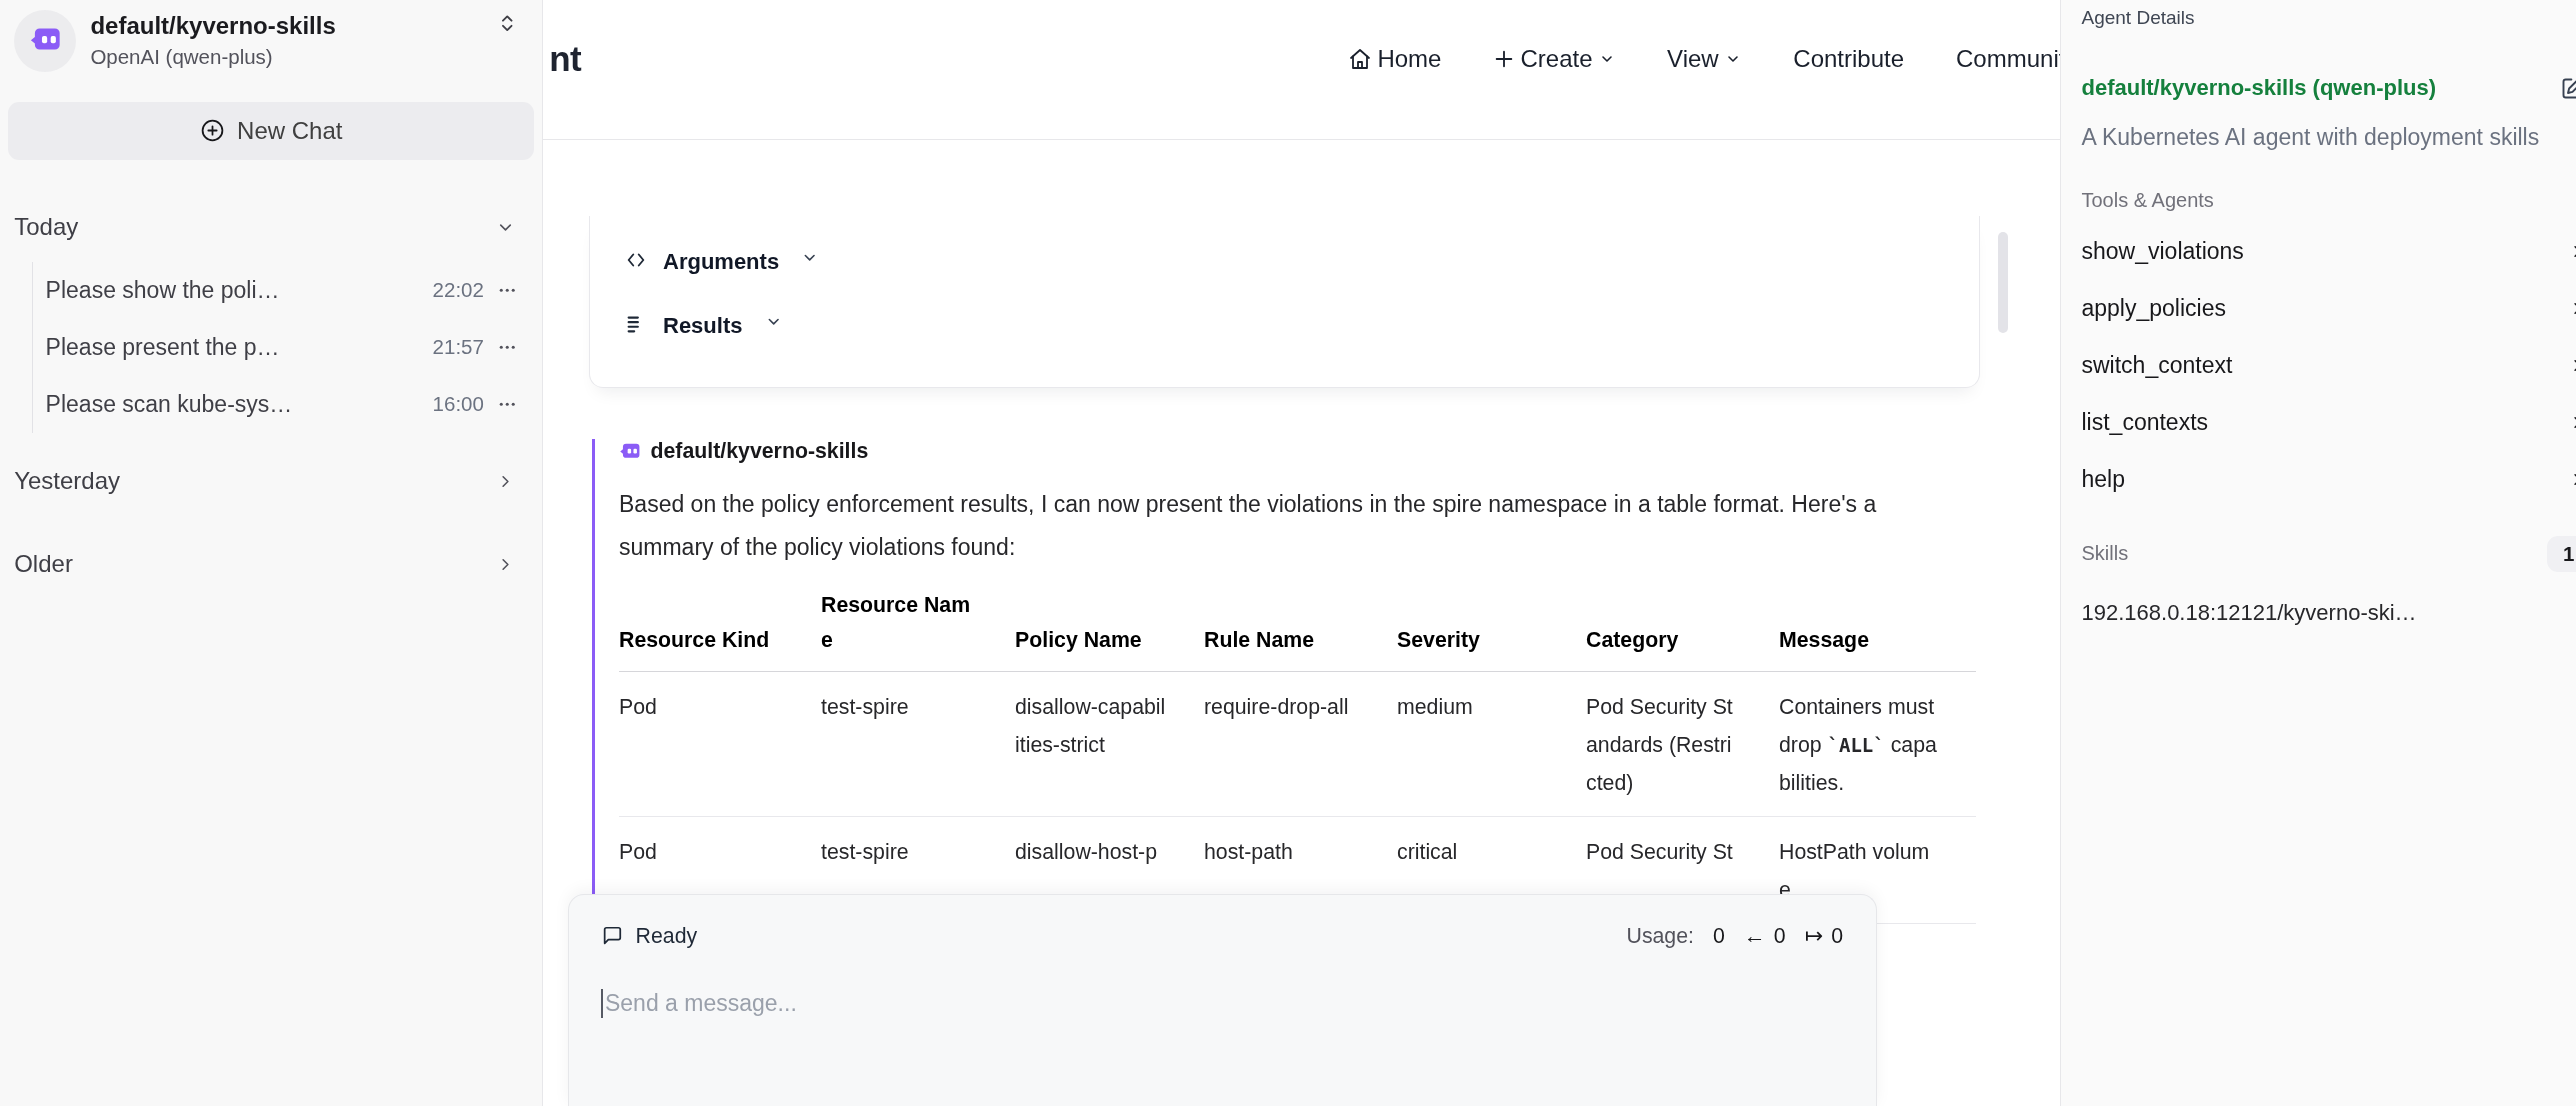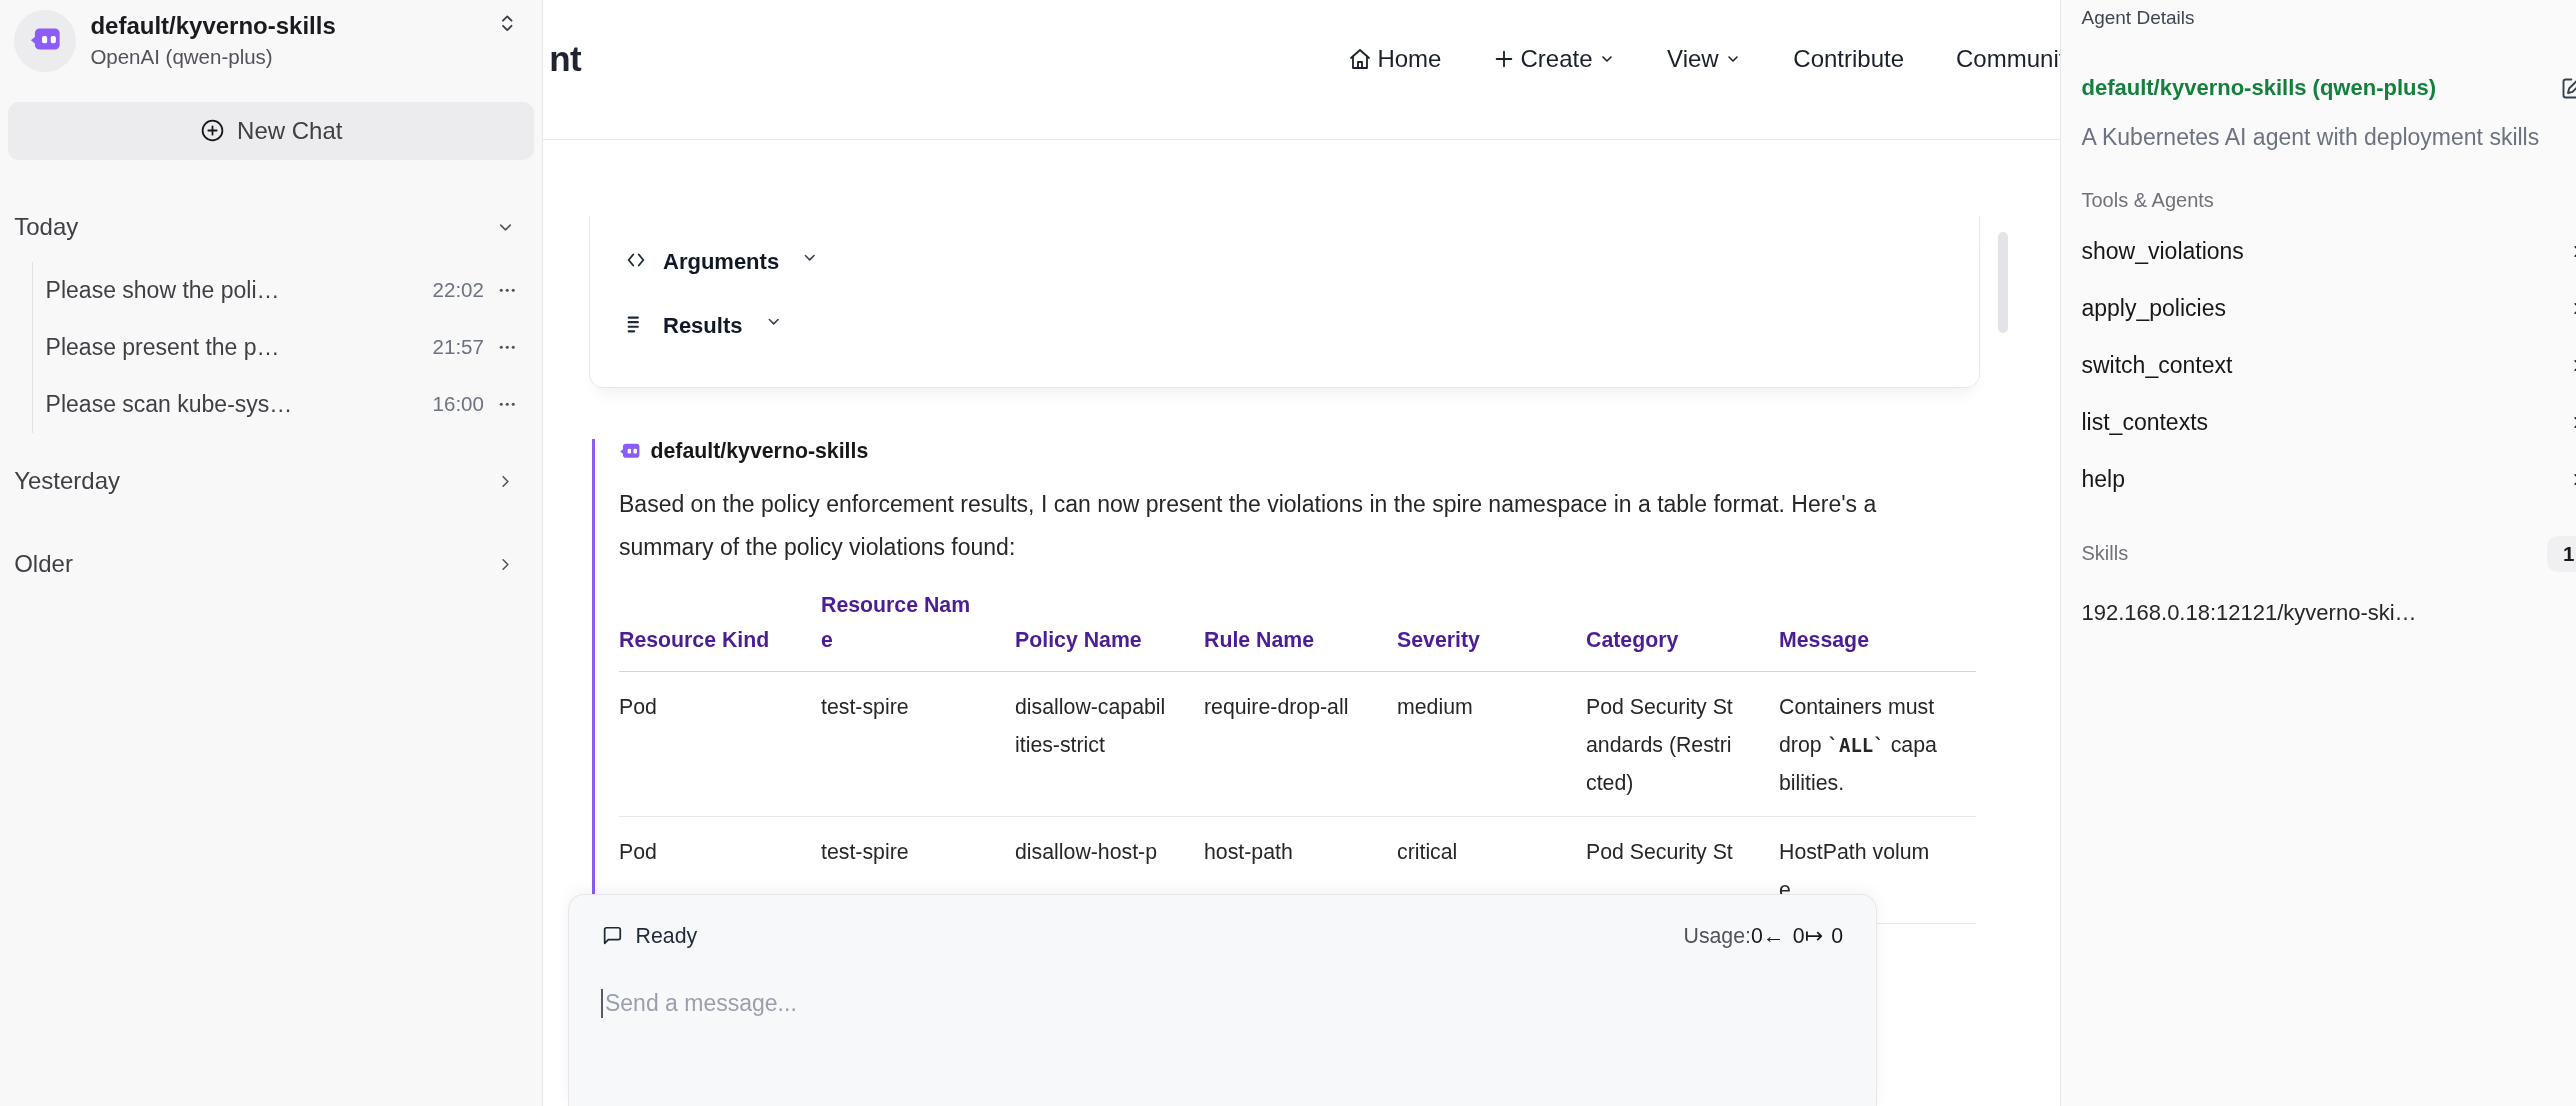--- a/index.html
+++ b/index.html
@@ -54,37 +54,37 @@
   .tc-label { font-size:22px; font-weight:600; color:#111827; }
   .tc-chev { color:#374151; margin-left:6.3px; display:flex; }
 
   .message { margin:51px 0 0 49px; width:1384px; border-left:3.2px solid #8b5cf6; padding-left:24px; }
   .msg-head { display:flex; align-items:center; gap:9.5px; }
   .msg-author { font-size:21.3px; font-weight:700; color:#18181b; }
   .msg-body { margin-top:19px; font-size:23px; color:#27272a; line-height:43px; max-width:1347px; }
 
   .viol-table { margin-top:19px; width:1356px; border-collapse:collapse; table-layout:fixed; }
   .viol-table th { text-align:left; vertical-align:bottom; font-size:21.3px; font-weight:700;
-                   color:#4c1d95; padding:0 38px 12.6px 0; border-bottom:0.8px solid #d6d6da;
+                   color:#000000; padding:0 38px 12.6px 0; border-bottom:0.8px solid #d6d6da;
                    word-break:break-all; line-height:35px; }
   .viol-table td { vertical-align:top; font-size:21.3px; color:#27272a; padding:16px 38px 14.2px 0;
                    border-bottom:0.8px solid #e8e8ec; word-break:break-all; line-height:38px; }
   .viol-table code { font-family:"DejaVu Sans Mono", monospace; font-weight:700; font-size:19px; }
 
   .scroll-thumb { position:absolute; right:52px; top:92px; width:10.3px; height:101px;
                   border-radius:5.5px; background:#e3e3e8; }
 
   .composer { position:absolute; left:25px; bottom:0; width:1309px; height:212px;
               background:#f7f8f9; border:0.8px solid #e6e7ea; border-bottom:0;
               border-radius:16px 16px 0 0; box-shadow:0 -3.2px 16px rgba(16,24,40,.05);
               padding:28.4px 33px 0 32px; }
   .comp-top { display:flex; align-items:center; justify-content:space-between; }
   .comp-status { display:flex; align-items:center; gap:12.6px; color:#1f2937; }
   .status-label { font-size:21.3px; font-weight:500; color:#1f2937; }
-  .comp-usage { display:flex; align-items:center; font-size:21.3px; color:#18181b; }
+  .comp-usage { display:flex; align-items:center; gap:19px; font-size:21.3px; color:#18181b; }
   .usage-label { color:#52525b; }
   .usage-pair { display:flex; align-items:center; gap:8px; }
   .usage-arrow { font-size:22px; }
   .comp-input { margin-top:40px; display:flex; align-items:center; }
   .caret { width:1.6px; height:28.4px; background:#565a64; margin-right:2.4px; }
   .placeholder { font-size:23px; color:#9aa0ab; }
 
   
   .details { width:516px; flex:0 0 516px; background:#fafafa; border-left:0.8px solid #e7e7ea;
              padding:1.6px 0 0 20.5px; overflow:hidden; position:relative; }

